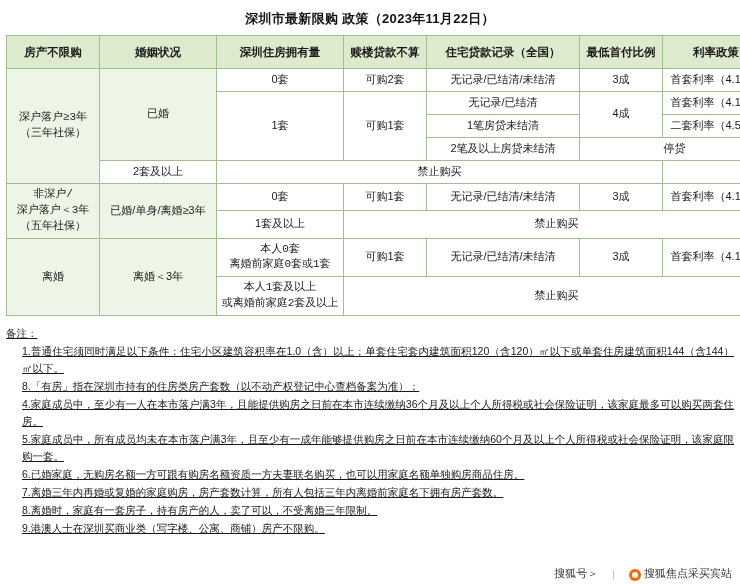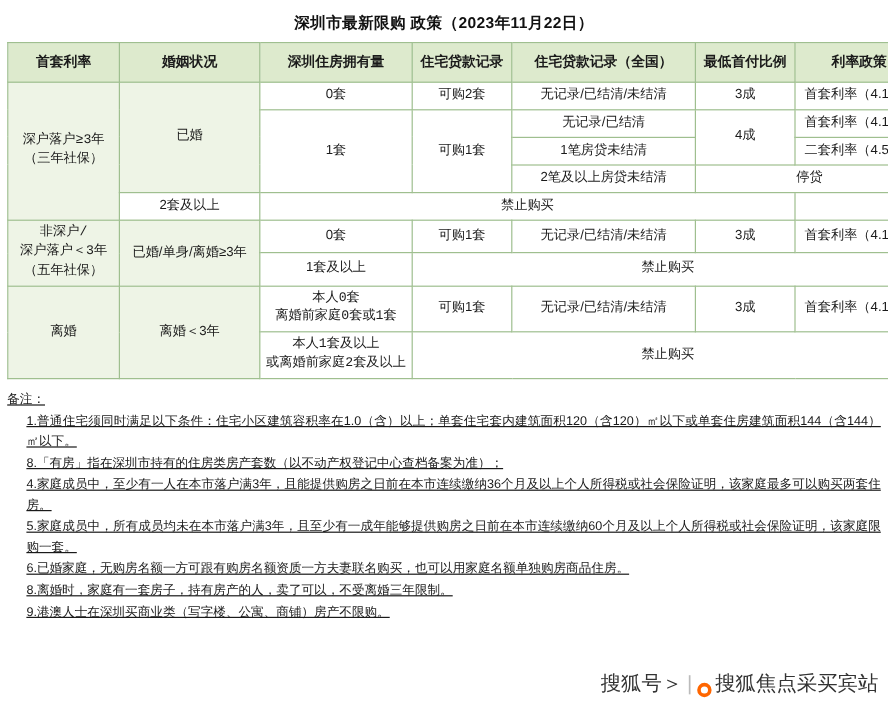--- a/index.html
+++ b/index.html
@@ -74,22 +74,22 @@
   .notes p {
     margin: 0 0 1px 16px;
     text-align: justify;
   }
   .footer {
     position: absolute;
     right: 8px;
     bottom: 4px;
     display: flex;
     align-items: center;
-    gap: 4px;
-    font-size: 17px;
+    gap: 14px;
+    font-size: 11px;
     color: #333;
   }
   .footer .sep {
     color: #bbb;
   }
   .footer .sohu-badge {
     display: inline-flex;
     align-items: flex-end;
     gap: 3px;
   }
@@ -115,24 +115,24 @@
 </head>
 <body>
 
 <div class="page">
 
   <div class="title">深圳市最新限购 政策（2023年11月22日）</div>
 
   <table class="main">
     <thead>
       <tr>
-        <th style="width:88px">首套利率</th>
+        <th style="width:88px">房产不限购</th>
         <th style="width:112px">婚姻状况</th>
         <th style="width:122px">深圳住房拥有量</th>
-        <th style="width:78px">住宅贷款记录</th>
+        <th style="width:78px">赎楼贷款不算</th>
         <th style="width:148px">住宅贷款记录（全国）</th>
         <th style="width:78px">最低首付比例</th>
         <th style="width:102px">利率政策</th>
       </tr>
     </thead>
     <tbody>
 
       <tr>
         <td class="grp cellmulti" rowspan="5">深户落户≥3年<br>（三年社保）</td>
         <td class="grp" rowspan="4">已婚</td>
@@ -193,20 +193,21 @@
     </tbody>
   </table>
 
   <div class="notes">
     <div class="notes-head">备注：</div>
     <p>1.普通住宅须同时满足以下条件：住宅小区建筑容积率在1.0（含）以上；单套住宅套内建筑面积120（含120）㎡以下或单套住房建筑面积144（含144）㎡以下。</p>
     <p>8.「有房」指在深圳市持有的住房类房产套数（以不动产权登记中心查档备案为准）；</p>
     <p>4.家庭成员中，至少有一人在本市落户满3年，且能提供购房之日前在本市连续缴纳36个月及以上个人所得税或社会保险证明，该家庭最多可以购买两套住房。</p>
     <p>5.家庭成员中，所有成员均未在本市落户满3年，且至少有一成年能够提供购房之日前在本市连续缴纳60个月及以上个人所得税或社会保险证明，该家庭限购一套。</p>
     <p>6.已婚家庭，无购房名额一方可跟有购房名额资质一方夫妻联名购买，也可以用家庭名额单独购房商品住房。</p>
+    <p>7.离婚三年内再婚或复婚的家庭购房，房产套数计算，所有人包括三年内离婚前家庭名下拥有房产套数。</p>
     <p>8.离婚时，家庭有一套房子，持有房产的人，卖了可以，不受离婚三年限制。</p>
     <p>9.港澳人士在深圳买商业类（写字楼、公寓、商铺）房产不限购。</p>
   </div>
 
   <div class="footer">
     <span>搜狐号＞</span>
     <span class="sep">|</span>
     <span class="sohu-badge">
       <span class="sohu-logo"></span>
       <span>搜狐焦点采买宾站</span>

